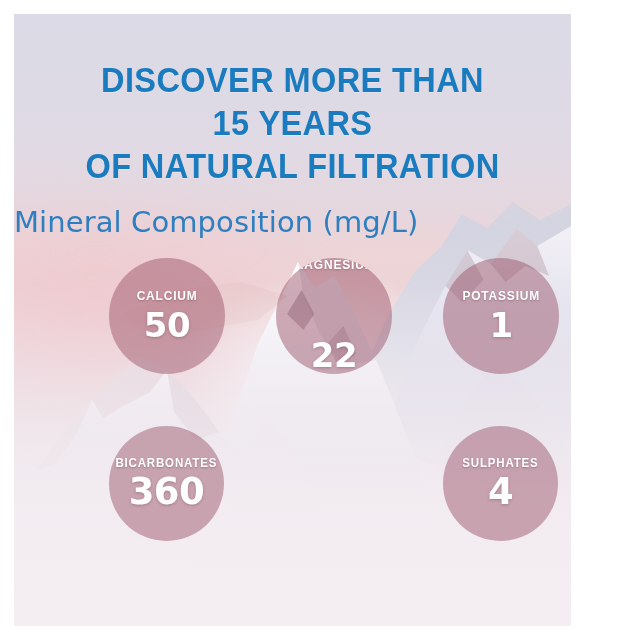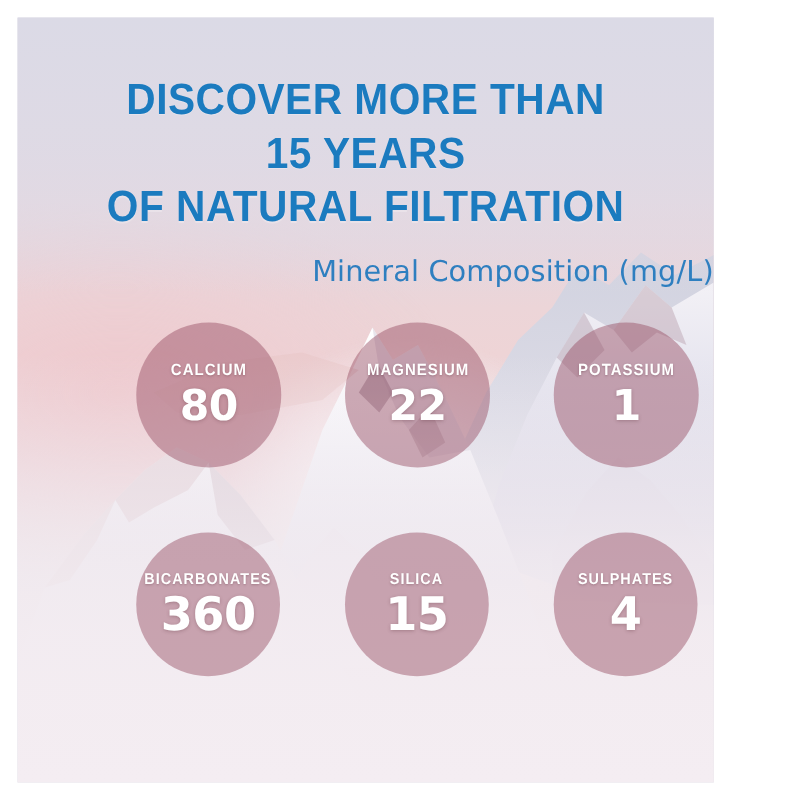--- a/index.html
+++ b/index.html
@@ -132,25 +132,25 @@
     transform-origin: 50% 0;
     text-shadow: 0 1px 0 rgba(255,255,255,0.25);
   }
   .headline .ln { display: block; white-space: nowrap; }
 
   .subtitle {
     position: absolute;
     left: 0;
     right: 0;
     top: 191px;
-    text-align: right;
+    text-align: left;
     color: #2e7fc0;
     font-family: "DejaVu Sans", "Liberation Sans", sans-serif;
     font-weight: 400;
-    font-size: 23px;
+    font-size: 29px;
     letter-spacing: 0.1px;
   }
 
   
   .bubble {
     position: absolute;
     width: 116px;
     height: 116px;
     border-radius: 50%;
     background: rgba(150, 76, 98, 0.46);
@@ -181,21 +181,21 @@
     line-height: 38px;
     margin-top: 3px;
     letter-spacing: -0.5px;
     text-shadow: 0 1px 3px rgba(90,50,60,0.32);
   }
   .bubble.row2 .label { font-size: 12.5px; }
   .bubble.row2 .value { font-size: 37px; }
 
   
   #bubble-calcium   { left: 95px;  top: 244px; }
-  #bubble-magnesium { left: 262px; top: 244px; }
+  #bubble-magnesium { left: 262px; top: 244px; justify-content: space-between; }
   #bubble-potassium { left: 429px; top: 244px; text-align: right; }
   
   #bubble-bicarbonates { left: 95px;  top: 412px; text-align: center; }
   #bubble-silica       { left: 262px; top: 412px; }
   #bubble-sulphates    { left: 429px; top: 412px; }
 </style>
 </head>
 <body>
 
 <div id="stage">
@@ -279,42 +279,38 @@
     <div class="headline">
       <span class="ln">DISCOVER MORE THAN</span>
       <span class="ln">15 YEARS</span>
       <span class="ln">OF NATURAL FILTRATION</span>
     </div>
 
     <div class="subtitle">Mineral Composition (mg/L)</div>
 
     <div class="bubble" id="bubble-calcium">
       <span class="label">CALCIUM</span>
-      <span class="value">80</span>
+      <span class="value">50</span>
     </div>
 
     <div class="bubble" id="bubble-magnesium">
       <span class="label">MAGNESIUM</span>
       <span class="value">22</span>
     </div>
 
     <div class="bubble" id="bubble-potassium">
       <span class="label">POTASSIUM</span>
       <span class="value">1</span>
     </div>
 
     <div class="bubble row2" id="bubble-bicarbonates">
       <span class="label">BICARBONATES</span>
       <span class="value">360</span>
     </div>
 
-    <div class="bubble row2" id="bubble-silica">
-      <span class="label">SILICA</span>
-      <span class="value">15</span>
-    </div>
 
     <div class="bubble row2" id="bubble-sulphates">
       <span class="label">SULPHATES</span>
       <span class="value">4</span>
     </div>
 
   </div>
 </div>
 
 </body></html>

